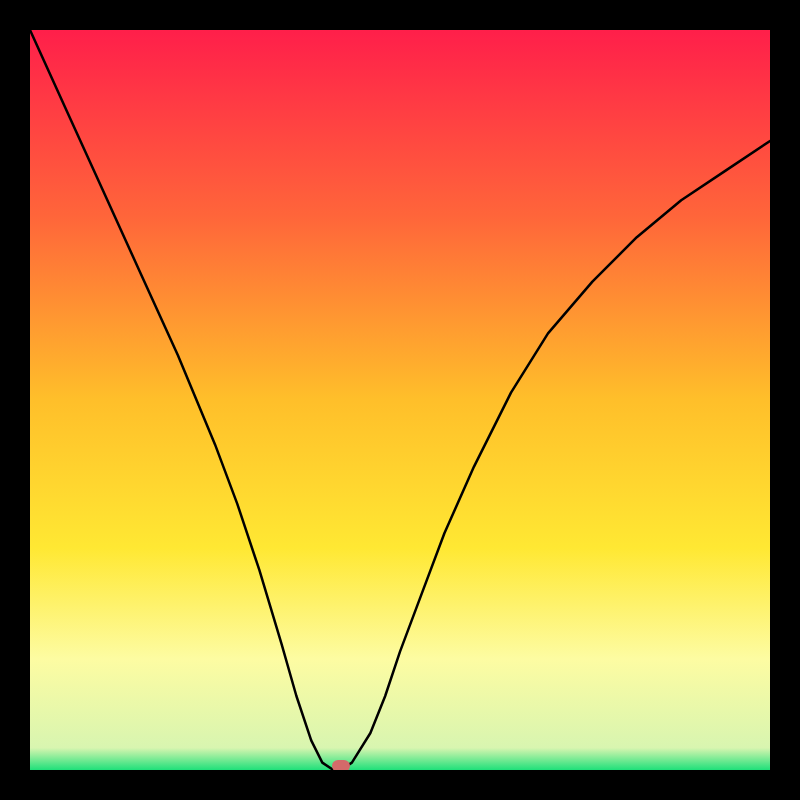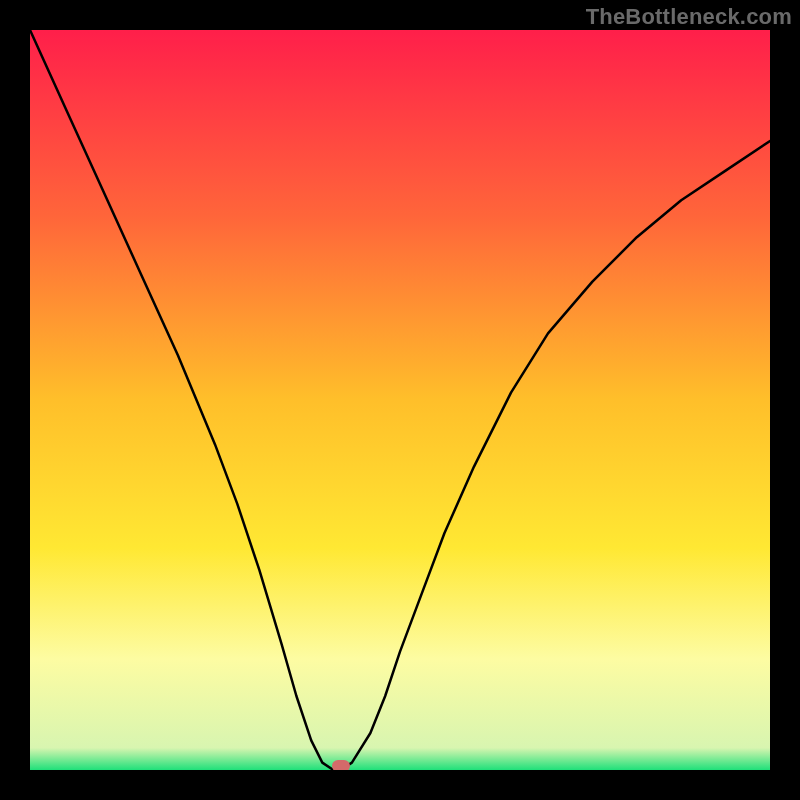--- a/index.html
+++ b/index.html
@@ -47,21 +47,20 @@
     left: 0;
     top: 0;
     width: 740px;
     height: 740px;
   }
 </style>
 </head>
 <body>
 
 <div class="frame">
-  <div class="watermark">TheBottleneck.com</div>
   <div class="plot" id="plot" style="background: linear-gradient(rgb(255, 31, 74) 0%, rgb(255, 101, 58) 25%, rgb(255, 191, 42) 50%, rgb(255, 232, 51) 70%, rgb(253, 252, 162) 85%, rgb(216, 245, 176) 97%, rgb(31, 224, 122) 100%);">
 
   <svg class="curve" viewBox="0 0 740 740">
         <path d="M0.0 0.0 L37.0 81.4 L74.0 162.8 L111.0 244.2 L148.0 325.6 L185.0 414.4 L207.2 473.6 L229.4 540.2 L251.6 614.2 L266.4 666.0 L281.2 710.4 L292.3 732.6 L303.4 740.0 L310.8 740.0 L321.9 732.6 L340.4 703.0 L355.2 666.0 L370.0 621.6 L392.2 562.4 L414.4 503.2 L444.0 436.6 L481.0 362.6 L518.0 303.4 L562.4 251.6 L606.8 207.2 L651.2 170.2 L695.6 140.6 L740.0 111.0" fill="none" stroke="#000000" stroke-width="2.5" stroke-linecap="round" stroke-linejoin="round"></path>
       </svg>
       <div class="marker" style="left: 310.8px; top: 736px; background: rgb(212, 106, 106);"></div>
     </div>
 </div>
 
 </body></html>

